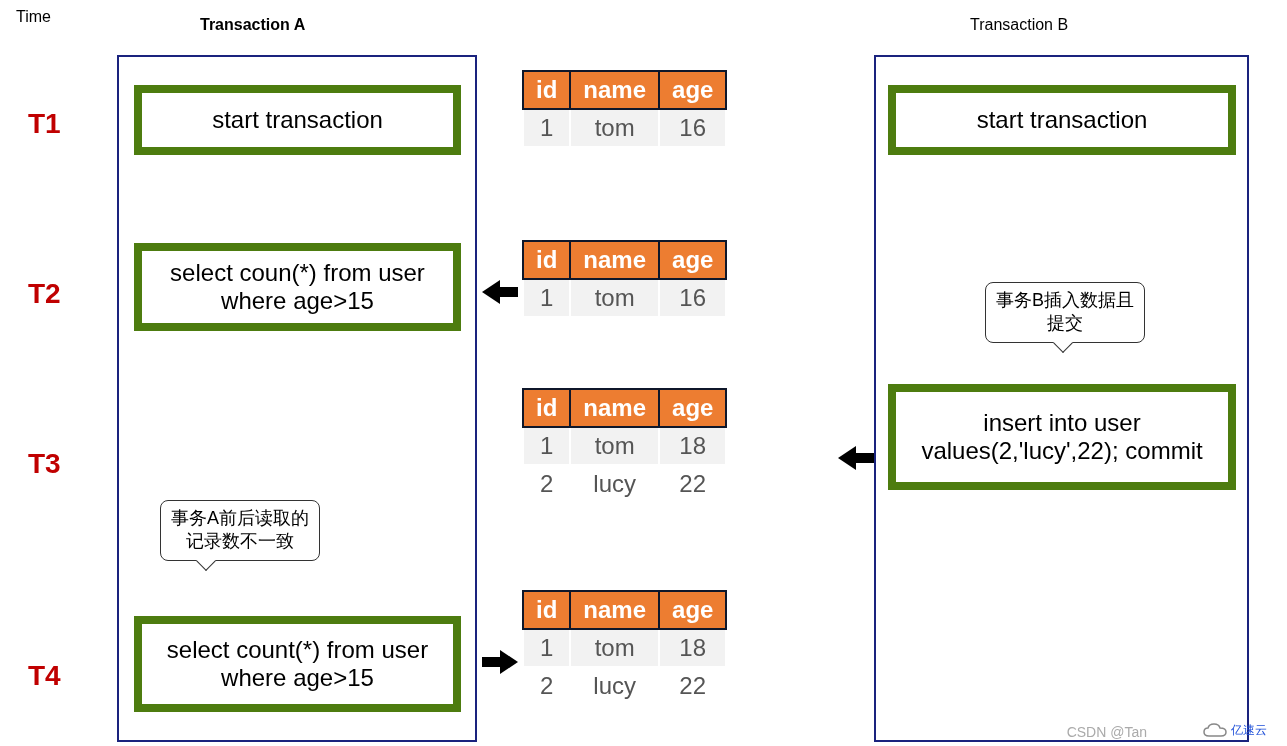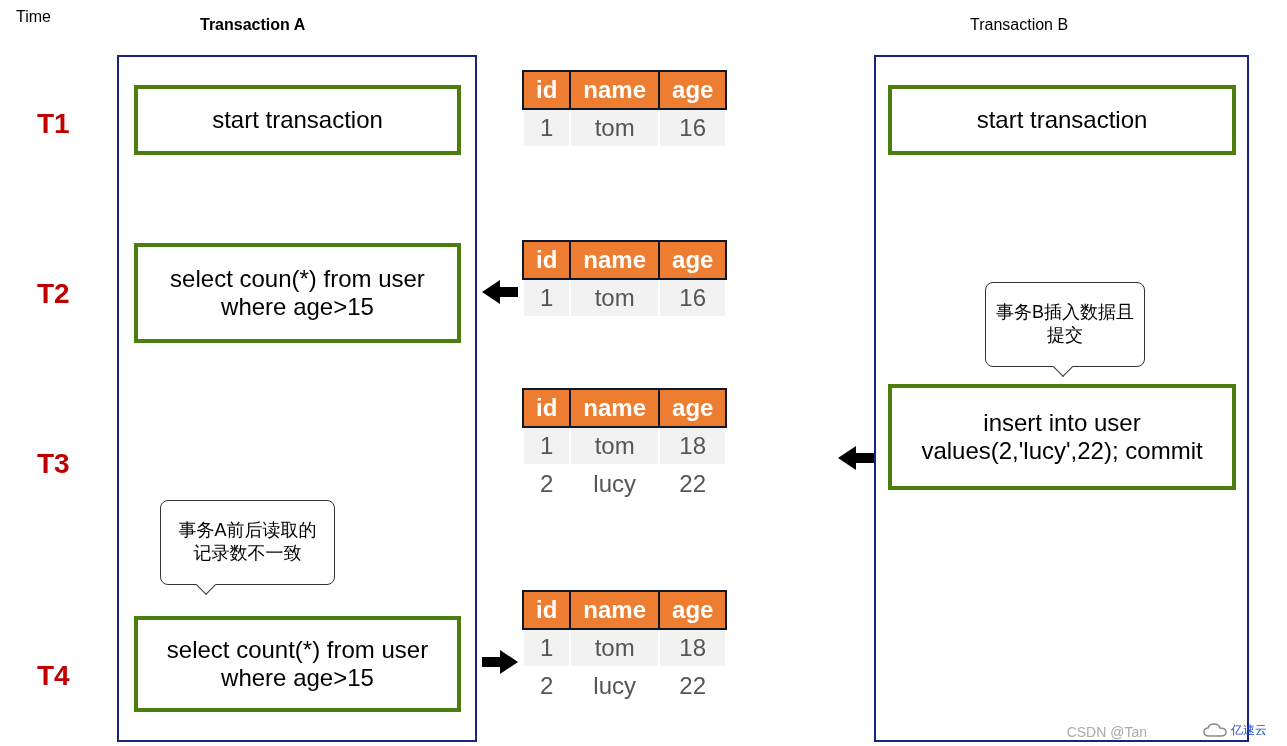--- a/index.html
+++ b/index.html
@@ -14,30 +14,29 @@
   }
   .time-header { position: absolute; left: 16px; top: 8px; }
   .txa-header { position: absolute; left: 200px; top: 16px; font-weight: bold; }
   .txb-header { position: absolute; left: 970px; top: 16px; }
   .time-label {
     position: absolute;
     left: 28px;
     color: #c00000;
     font-weight: bold;
     font-size: 28px;
-    margin-left: 9px;
   }
   .panel {
     position: absolute;
     border: 2px solid #1a237e;
     background: #fff;
   }
   .box {
     position: absolute;
-    border: 4px solid #4d7c0f;
+    border: 8px solid #4d7c0f;
     background: #fff;
     text-align: center;
     display: flex;
     align-items: center;
     justify-content: center;
     font-size: 24px;
     padding: 4px 16px;
   }
   .data-table {
     position: absolute;
@@ -88,21 +87,21 @@
     width: 18px;
     height: 10px;
     background: #000;
   }
   .speech {
     position: absolute;
     border: 1.5px solid #333;
     border-radius: 8px;
     background: #fff;
     font-size: 18px;
-    padding: 18px 10px;
+    padding: 6px 10px;
     text-align: center;
     line-height: 1.3;
   }
   .speech .tail {
     position: absolute;
     width: 14px;
     height: 14px;
     background: #fff;
     border-left: 1.5px solid #333;
     border-bottom: 1.5px solid #333;
@@ -124,21 +123,21 @@
 <div class="time-label" style="top:108px">T1</div>
 <div class="time-label" style="top:278px">T2</div>
 <div class="time-label" style="top:448px">T3</div>
 <div class="time-label" style="top:660px">T4</div>
 
 <div class="panel" style="left:117px;top:55px;width:360px;height:687px"></div>
 
 <div class="panel" style="left:874px;top:55px;width:375px;height:687px"></div>
 
 <div class="box" style="left:134px;top:85px;width:327px;height:70px">start transaction</div>
-<div class="box" style="left:134px;top:243px;width:327px;height:100px">select coun(*) from user where age&gt;15</div>
+<div class="box" style="left:134px;top:243px;width:327px;height:88px">select coun(*) from user where age&gt;15</div>
 <div class="box" style="left:134px;top:616px;width:327px;height:96px">select count(*) from user where age&gt;15</div>
 
 <div class="box" style="left:888px;top:85px;width:348px;height:70px">start transaction</div>
 <div class="box" style="left:888px;top:384px;width:348px;height:106px">insert into user values(2,'lucy',22); commit</div>
 
 <table class="data-table" style="left:522px;top:70px">
   <tbody>
       <tr>
         <th>id</th>
         <th>name</th>
@@ -204,21 +203,21 @@
         <td>lucy</td>
         <td>22</td>
       </tr>
 </tbody>
   </table>
 
 <div class="arrow arrow-left" style="left:482px;top:280px"></div>
 <div class="arrow arrow-left" style="left:838px;top:446px"></div>
 <div class="arrow arrow-right" style="left:482px;top:650px"></div>
 
-<div class="speech" style="left:160px;top:500px;width:175px">
+<div class="speech" style="left:160px;top:500px;width:160px">
   <span>事务A前后读取的记录数不一致</span>
   <div class="tail" style="bottom:-8px;left:38px"></div>
 </div>
 <div class="speech" style="left:985px;top:282px;width:160px">
   <span>事务B插入数据且提交</span>
   <div class="tail" style="bottom:-8px;left:70px"></div>
 </div>
 
 <div class="watermark" style="right:140px;bottom:6px">CSDN @Tan</div>
 <div class="watermark" style="right:20px;bottom:6px;font-size:12px;color:#1d4ed8">

